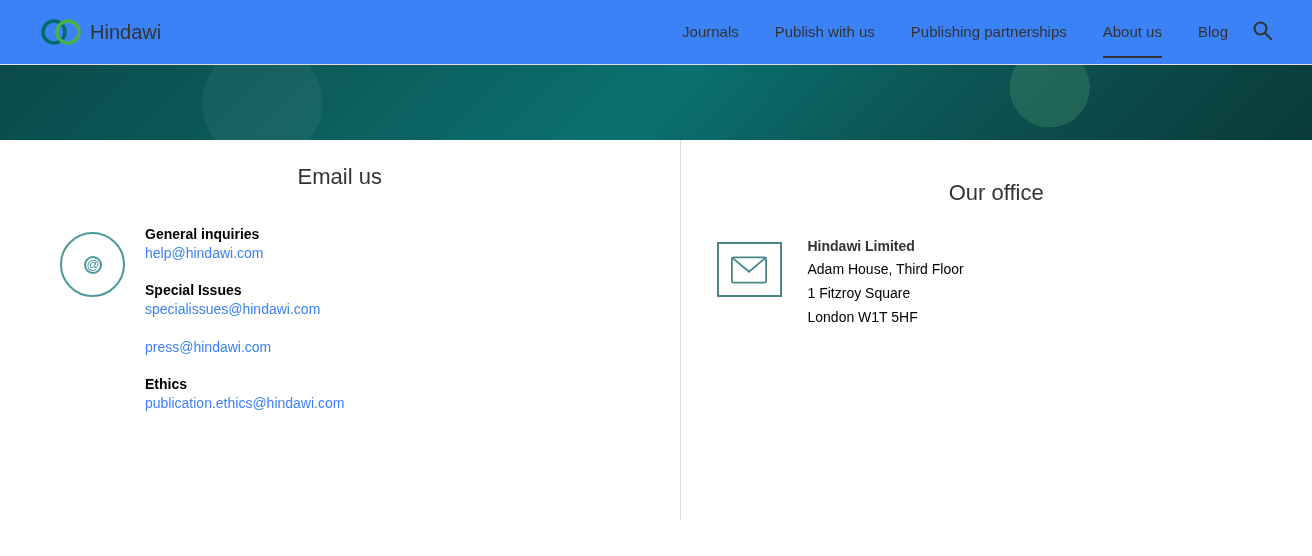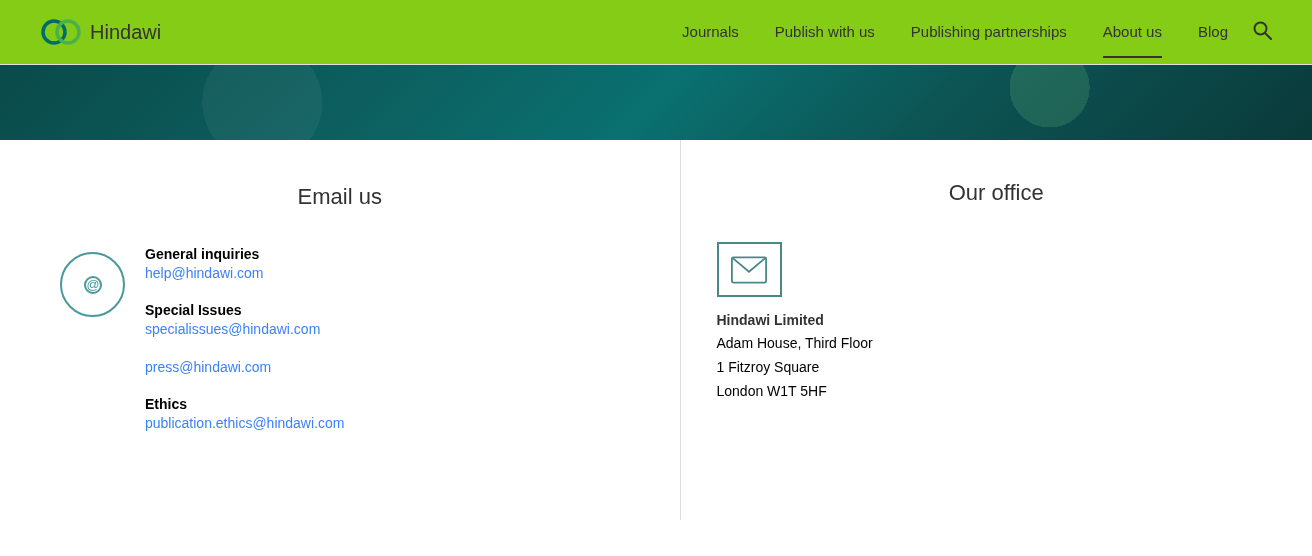--- a/index.html
+++ b/index.html
@@ -5,21 +5,21 @@
     * { margin: 0; padding: 0; box-sizing: border-box; }
     body { font-family: Arial, sans-serif; background: #fff; color: #333; }
 
     
     nav {
       display: flex;
       align-items: center;
       padding: 0 40px;
       height: 65px;
       border-bottom: 1px solid #e0e0e0;
-      background: #84cc16;
+      background: #3b82f6;
     }
     .logo-area {
       display: flex;
       align-items: center;
       gap: 8px;
       text-decoration: none;
       color: #333;
     }
     .logo-icon {
       width: 42px;
@@ -74,21 +74,21 @@
     
     .content-area {
       display: flex;
       min-height: 380px;
       padding: 0;
     }
 
     
     .left-panel {
       flex: 1;
-      padding: 44px 60px;
+      padding: 24px 60px;
       border-right: 1px solid #ddd;
     }
     .panel-title {
       font-size: 22px;
       font-weight: 400;
       color: #333;
       margin-bottom: 32px;
       text-align: center;
     }
 
@@ -136,23 +136,22 @@
 
     
     .right-panel {
       flex: 1;
       padding: 40px 36px;
     }
 
     .office-content {
       display: flex;
       align-items: flex-start;
-      gap: 15px;
+      gap: 26px;
       margin-top: 4px;
-      flex-direction: column;
     }
 
     .office-icon-wrap {
       width: 65px;
       height: 55px;
       border: 2px solid #4a8888;
       display: flex;
       align-items: center;
       justify-content: center;
       flex-shrink: 0;

